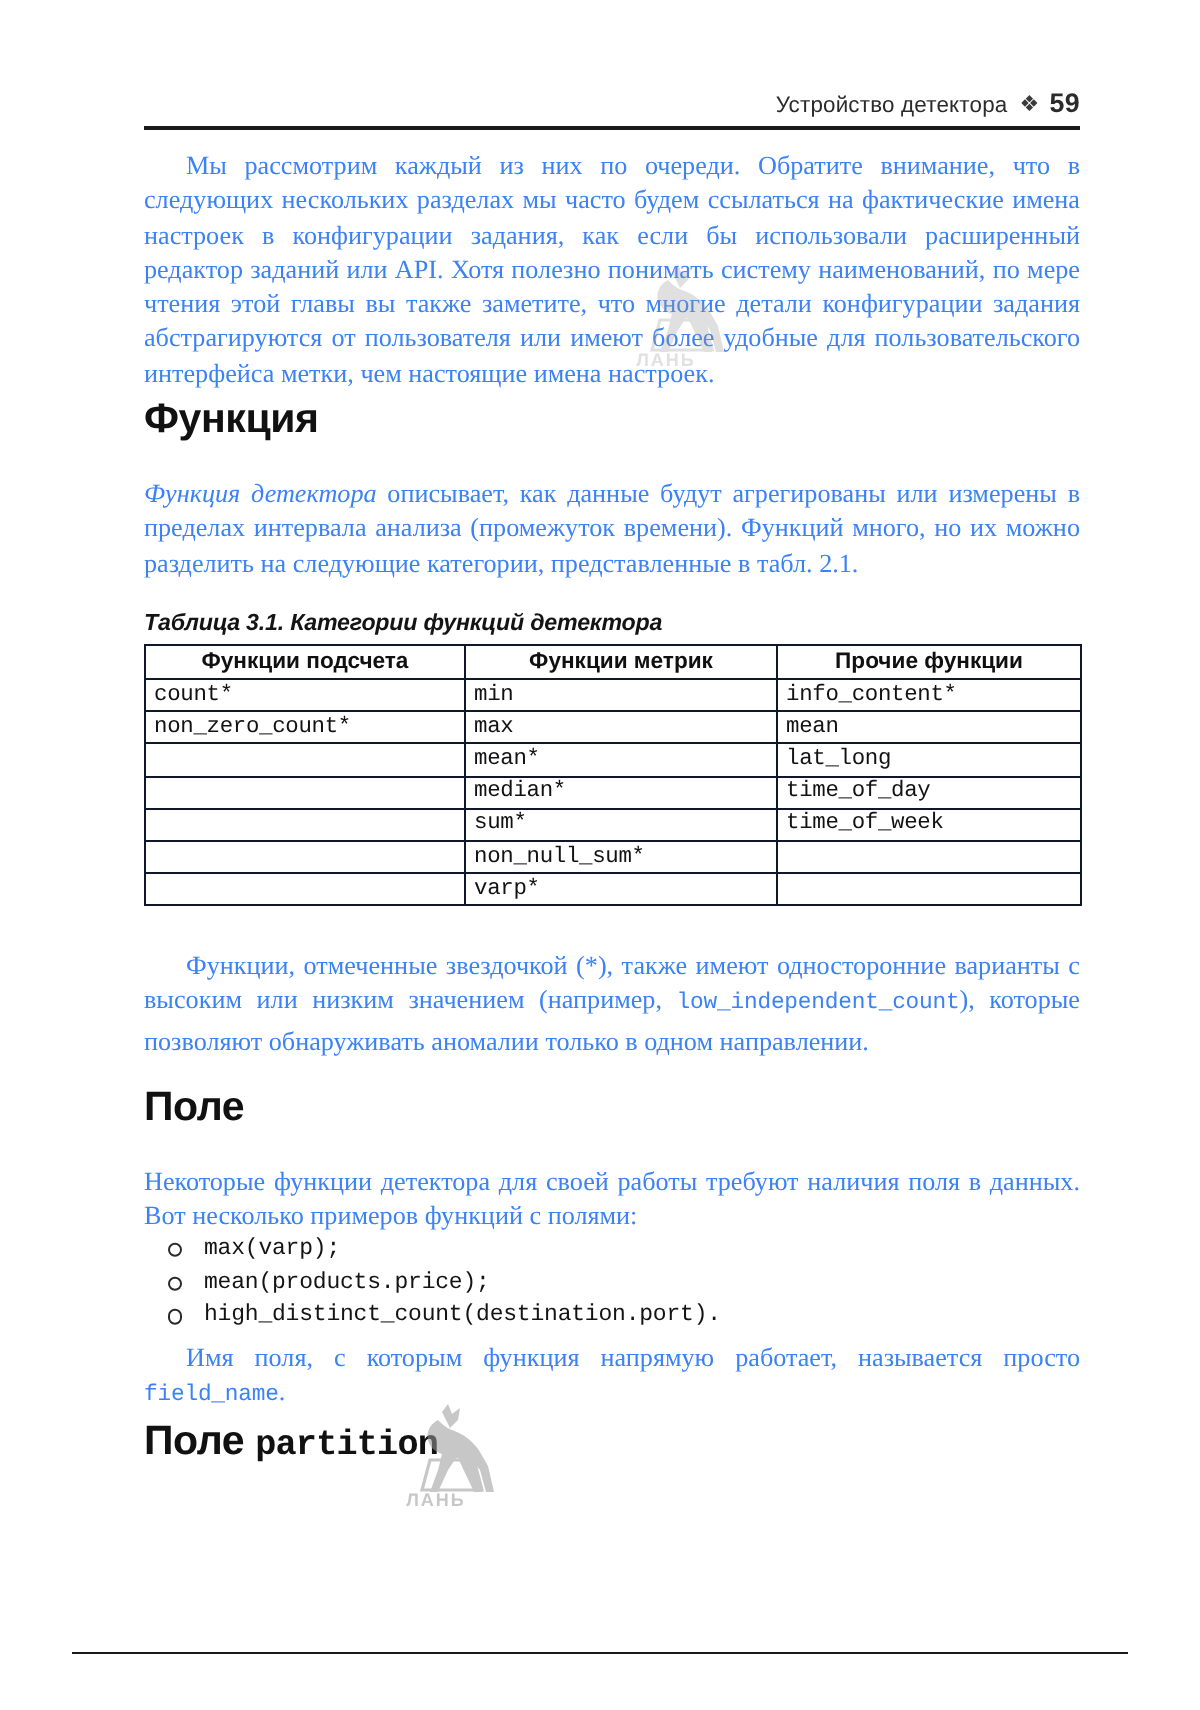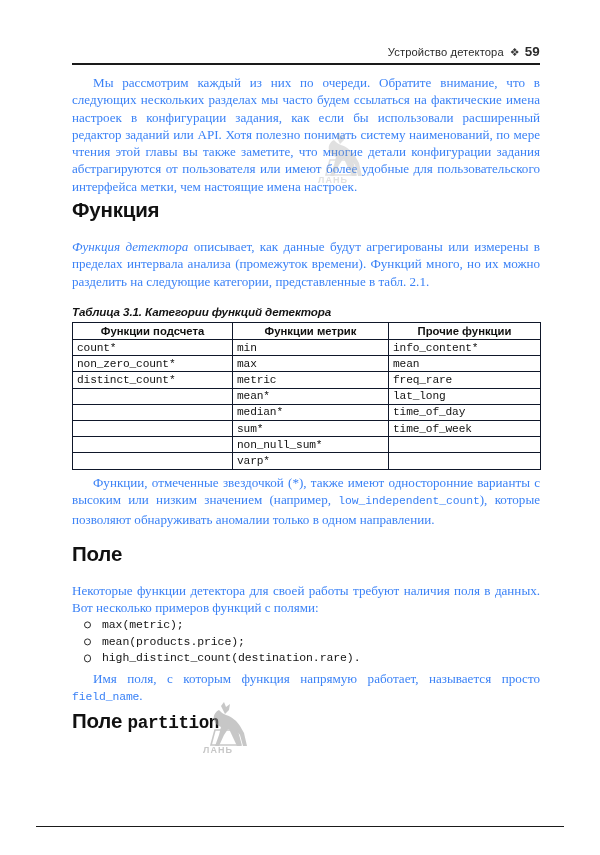--- a/index.html
+++ b/index.html
@@ -236,25 +236,20 @@
           <td>count*</td>
           <td>min</td>
           <td>info_content*</td>
         </tr>
         <tr>
           <td>non_zero_count*</td>
           <td>max</td>
           <td>mean</td>
         </tr>
         <tr>
-          <td>distinct_count*</td>
-          <td>metric</td>
-          <td>freq_rare</td>
-        </tr>
-        <tr>
           <td></td>
           <td>mean*</td>
           <td>lat_long</td>
         </tr>
         <tr>
           <td></td>
           <td>median*</td>
           <td>time_of_day</td>
         </tr>
         <tr>
@@ -283,23 +278,23 @@
   <div class="content" style="top:543px;">
     <h2 class="heading">Поле</h2>
   </div>
 
   <div class="content" style="top:582px;">
     <p class="body noindent">Некоторые функции детектора для своей работы требуют наличия поля в данных. Вот несколько примеров функций с полями:</p>
   </div>
 
   <div class="content" style="top:617px;">
     <ul class="code-list">
-      <li><span class="bullet"></span><span>max(metric);</span></li>
+      <li><span class="bullet"></span><span>max(varp);</span></li>
       <li><span class="bullet"></span><span>mean(products.price);</span></li>
-      <li><span class="bullet"></span><span>high_distinct_count(destination.rare).</span></li>
+      <li><span class="bullet"></span><span>high_distinct_count(destination.port).</span></li>
     </ul>
   </div>
 
   <div class="content" style="top:670px;">
     <p class="body"><span>Имя поля, с которым функция напрямую работает, называется просто </span><code>field_name</code><span>.</span></p>
   </div>
 
   <div class="content" style="top:710px;">
     <h2 class="heading"><span>Поле </span><span class="mono-part">partition</span></h2>
   </div>

